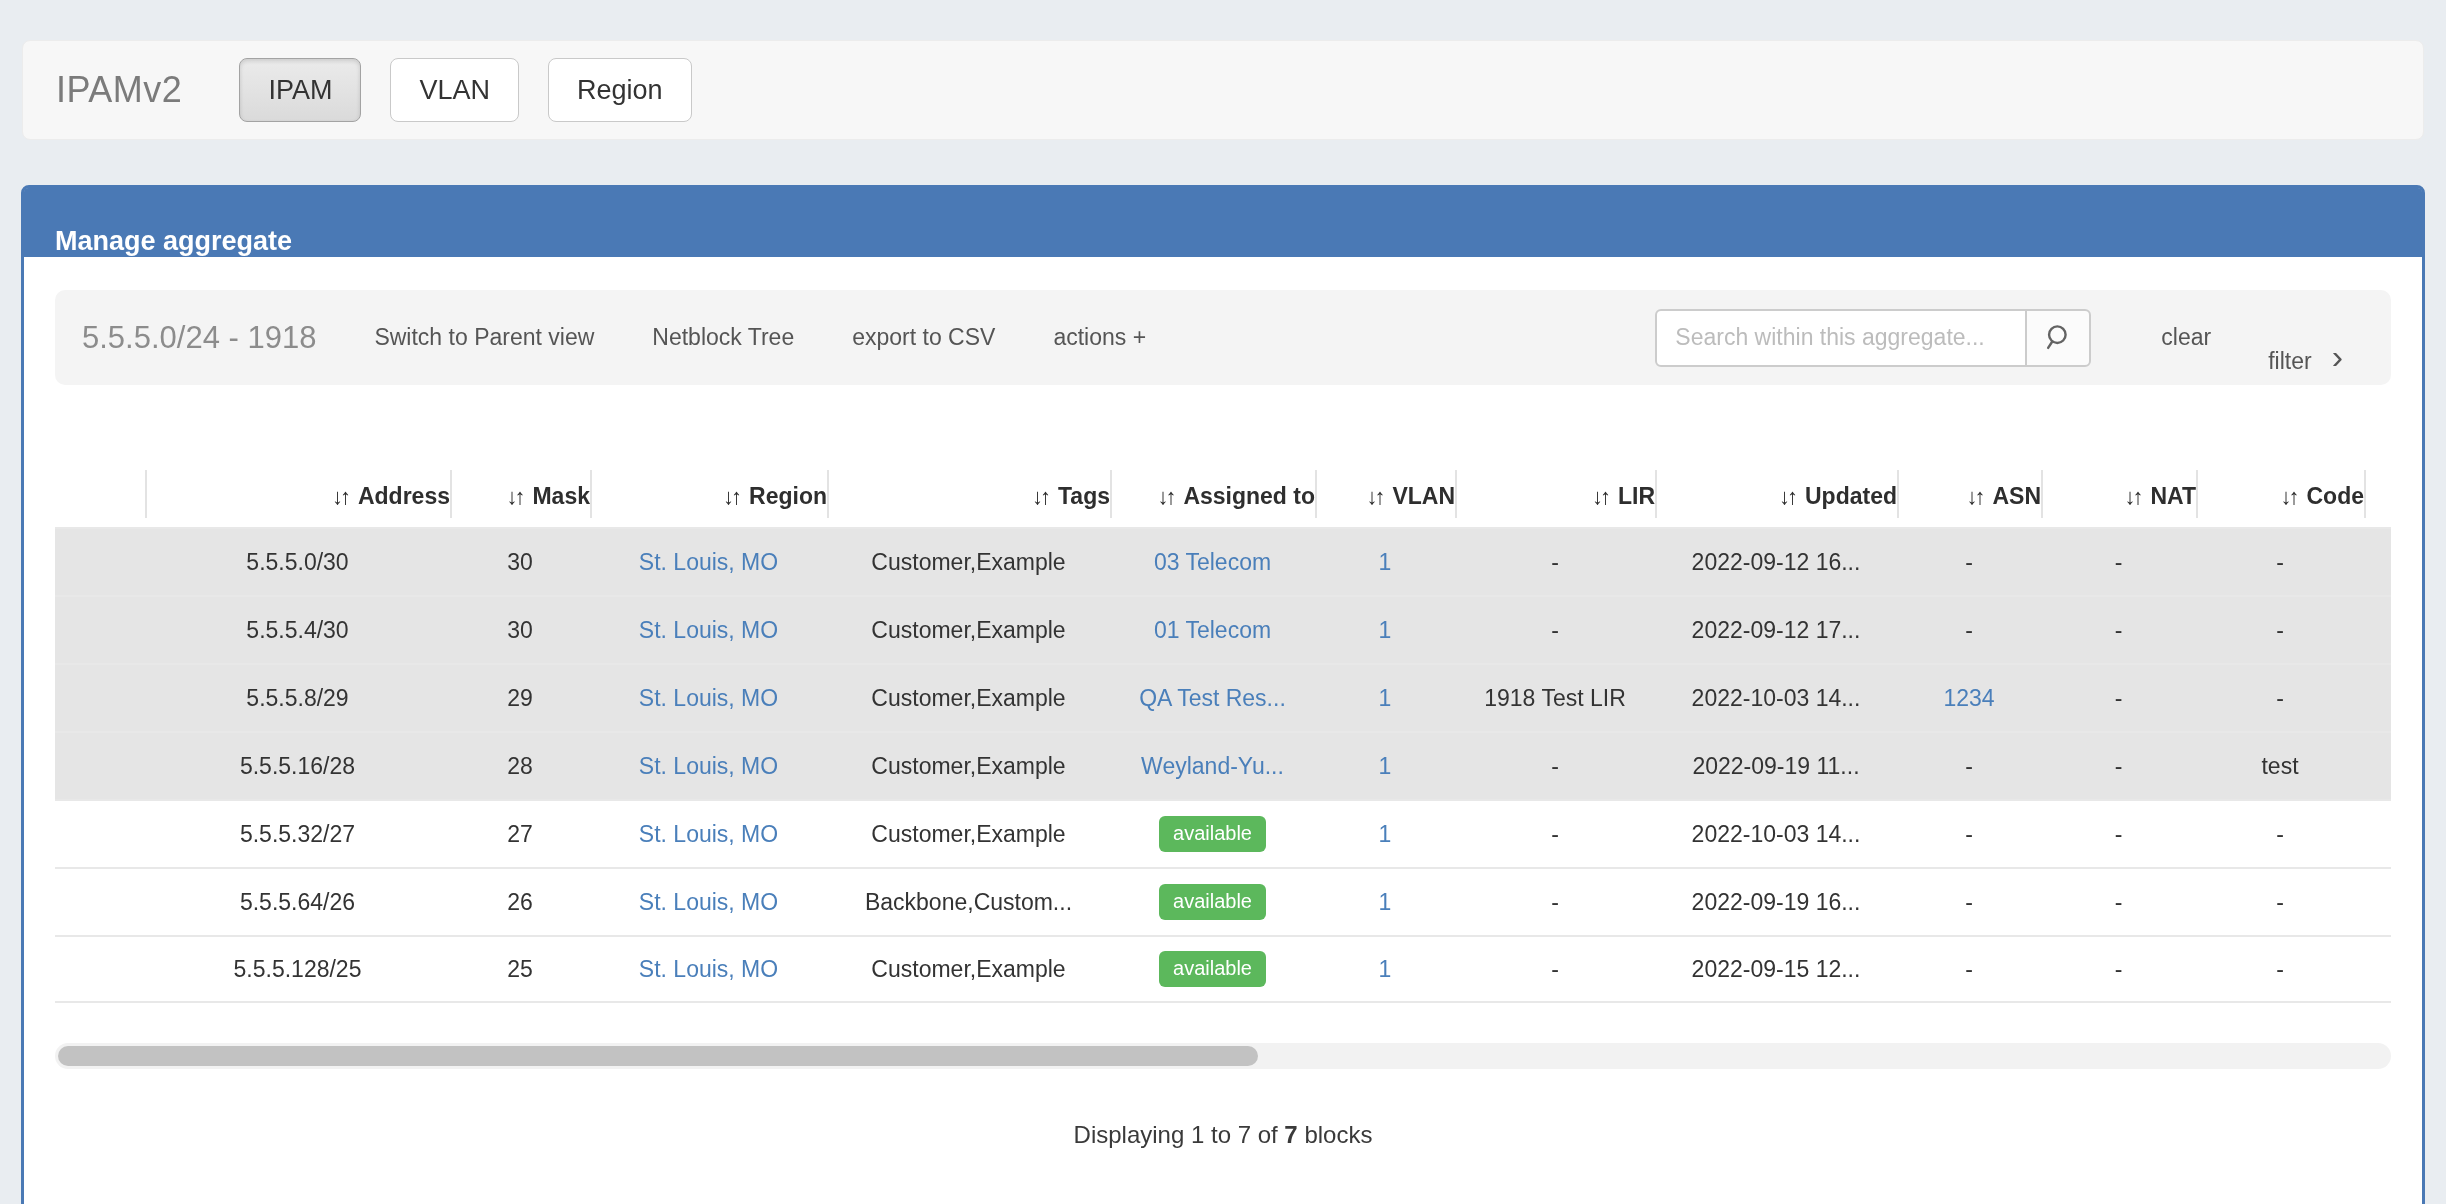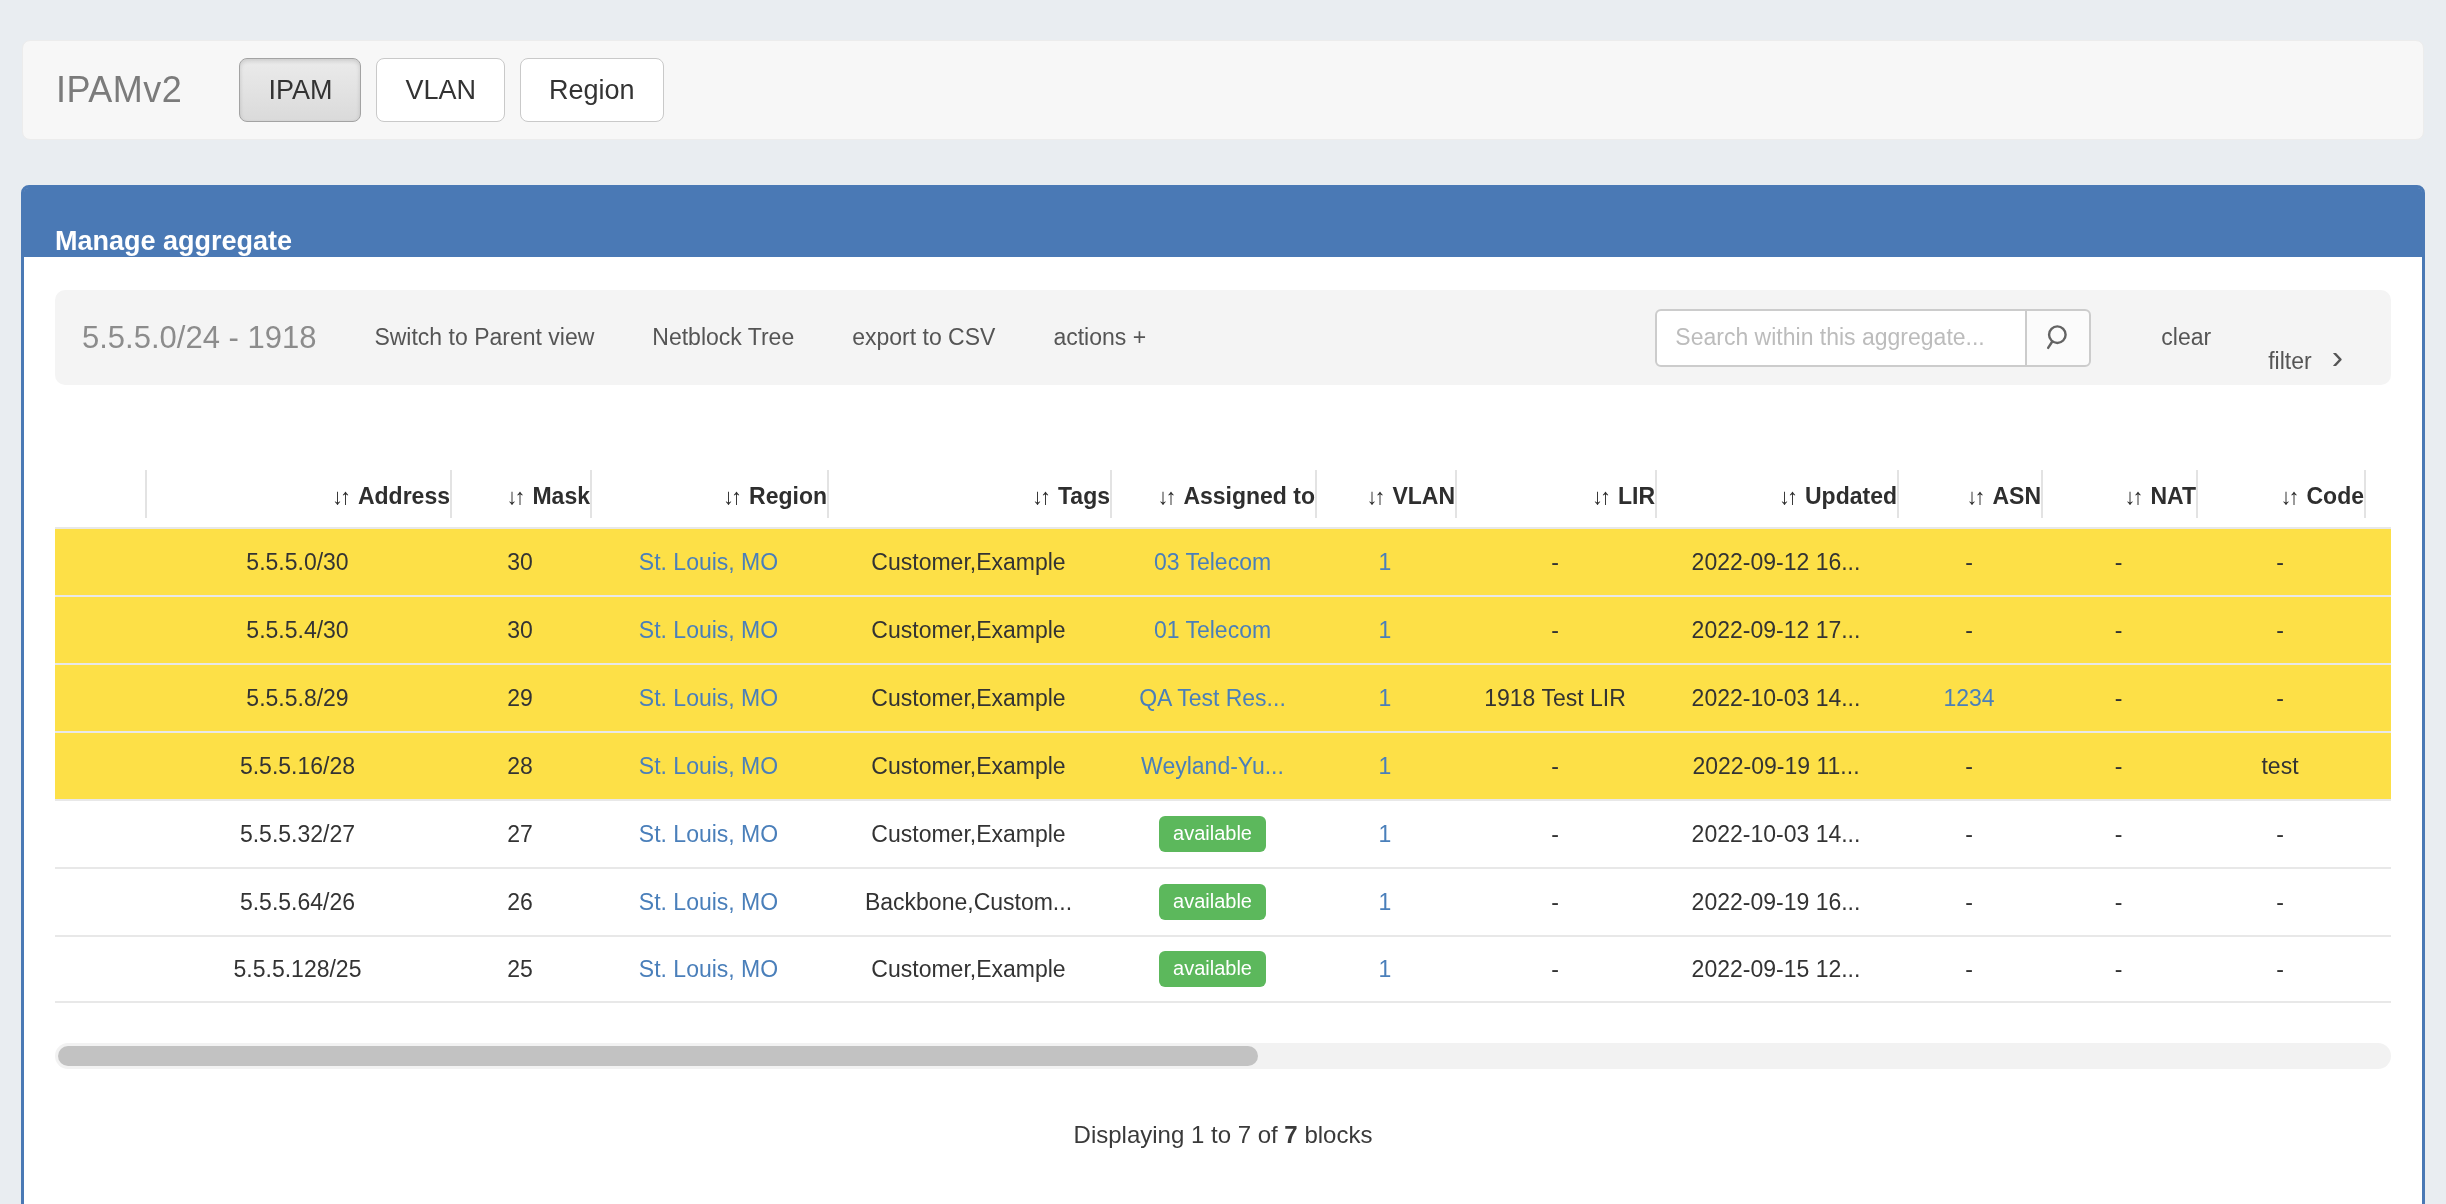--- a/index.html
+++ b/index.html
@@ -15,21 +15,21 @@
   .navbar {
     margin:40px 22px 0;
     height:100px;
     background:#f7f7f7;
     border:1px solid #ececec;
     border-radius:8px;
     display:flex;
     align-items:center;
   }
   .brand { margin-left:33px; font-size:36px; color:#7b7b7b; letter-spacing:0.5px; }
-  .tabs { margin-left:57px; display:flex; gap:15px; }
+  .tabs { margin-left:57px; display:flex; gap:29px; }
   .tab-btn {
     height:64px; padding:0 28px;
     font-family:"Liberation Sans", sans-serif;
     font-size:27px; color:#333;
     background:#fff;
     border:1px solid #c9c9c9;
     border-radius:8px;
     cursor:pointer;
   }
   .tab-btn.active {
@@ -105,21 +105,21 @@
   }
   .sort-ic { font-weight:bold; font-size:22px; letter-spacing:-3px; margin-right:10px; color:#2e2e2e; }
   tbody td {
     height:68px;
     text-align:center; vertical-align:middle;
     border-top:2px solid #e8e8e8;
     font-size:23px; color:#333;
     white-space:nowrap; overflow:hidden;
   }
   tbody tr:last-child td { border-bottom:2px solid #e8e8e8; }
-  tbody tr.highlight td { background:#fde047; }
+  tbody tr.highlight td { background:#e5e5e5; }
   td a, .cell-link { color:#4a7fba; text-decoration:none; cursor:pointer; }
   .badge-available {
     display:inline-block;
     background:#5cb85c; color:#fff;
     font-size:20px; padding:6px 14px 7px;
     border-radius:6px; cursor:pointer;
   }
 
   
   .hscroll {

